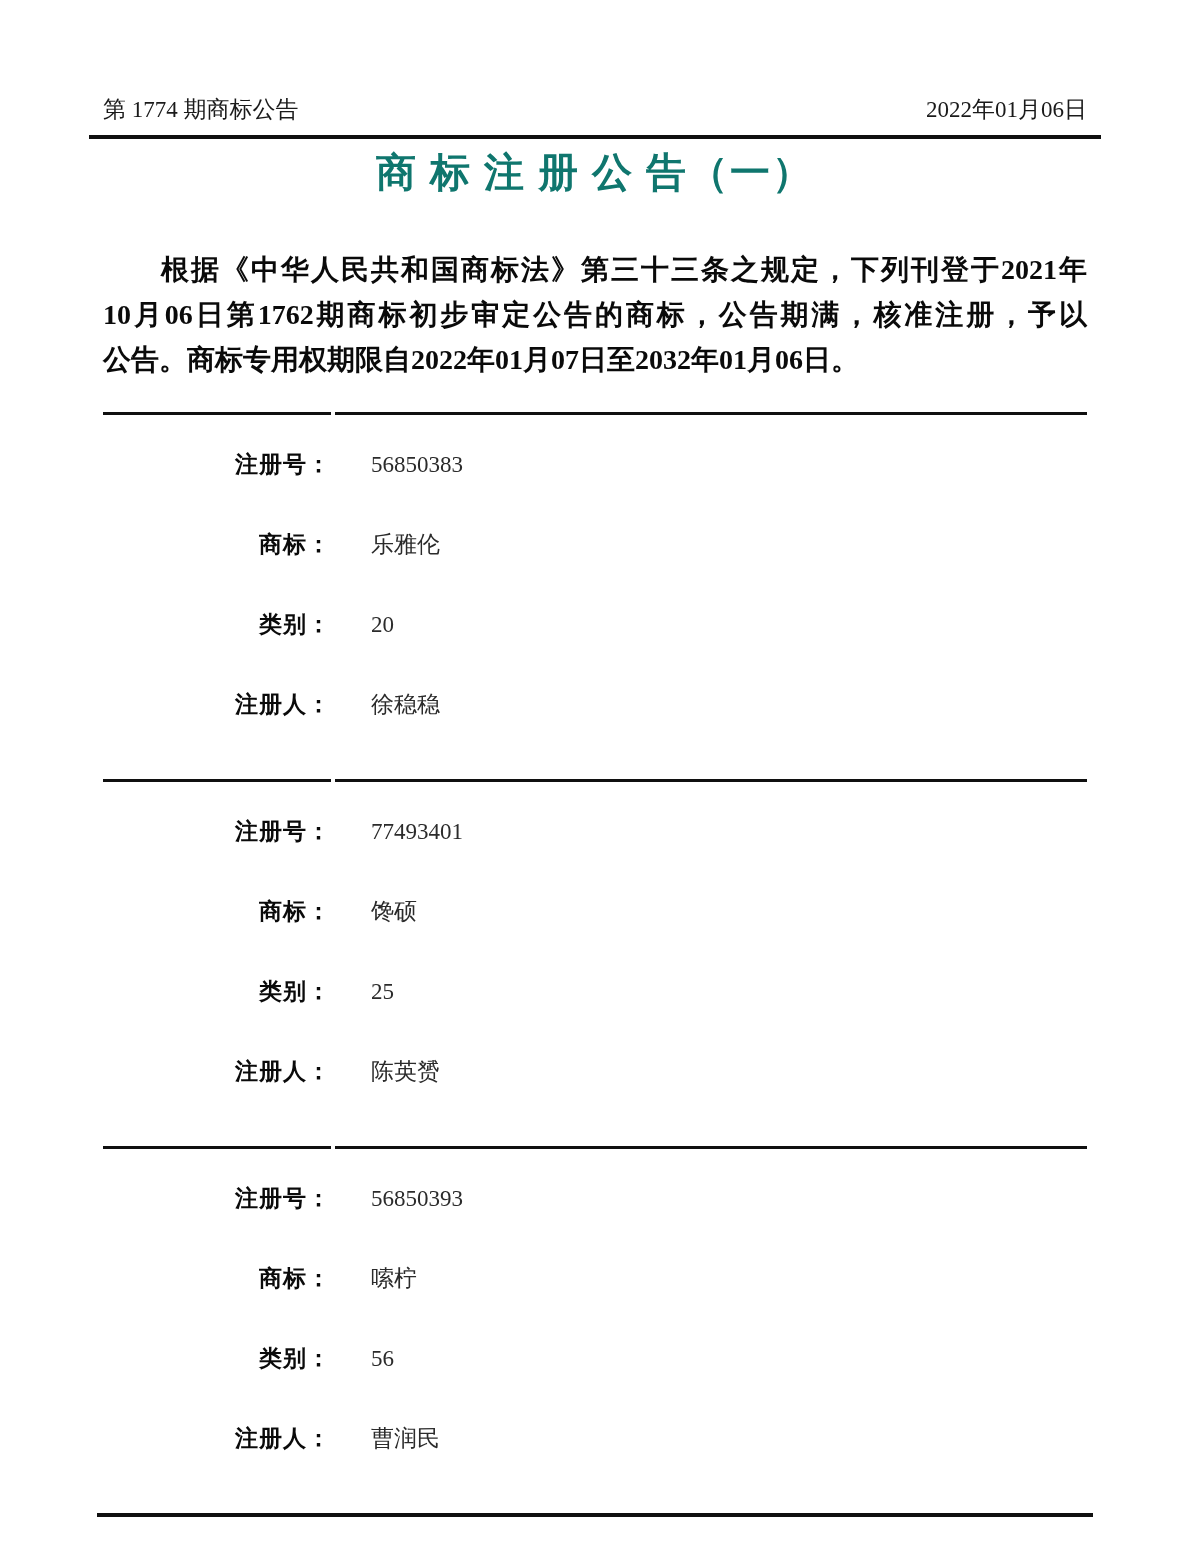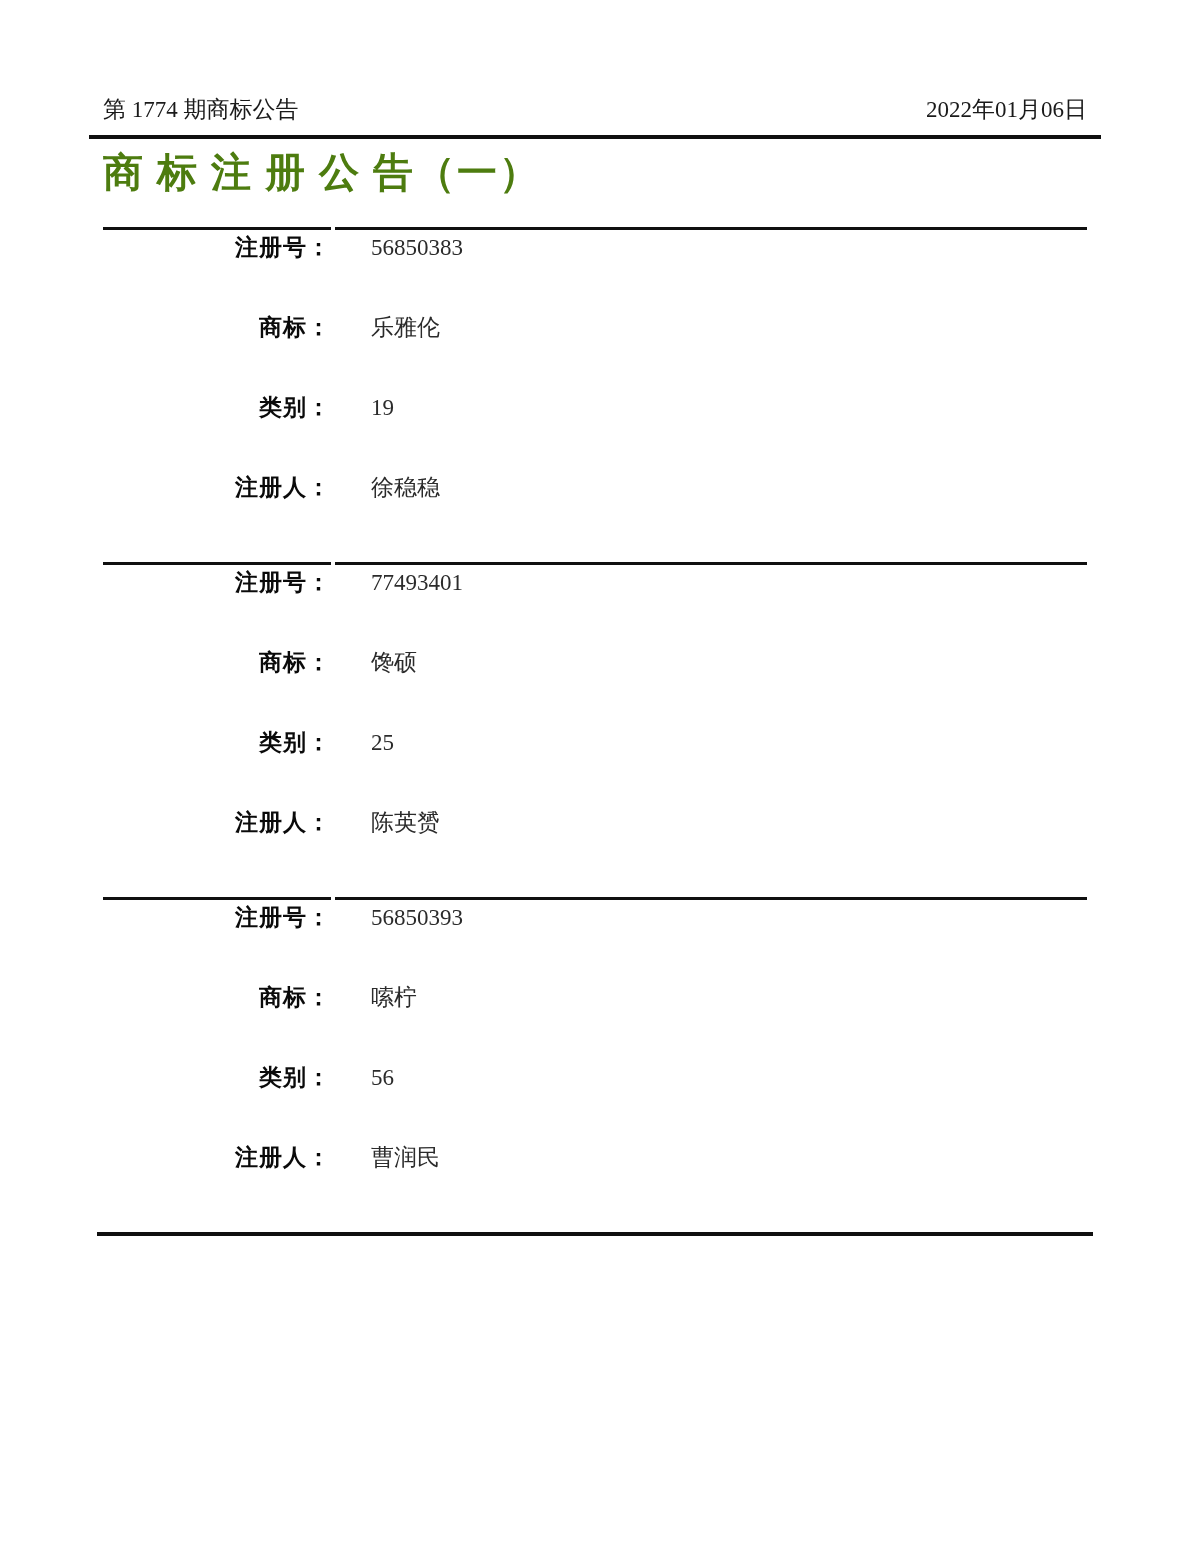--- a/index.html
+++ b/index.html
@@ -33,26 +33,26 @@
     color: #1a1a1a;
   }
   .header-rule {
     margin: 11px -14px 0 -14px;
     height: 4px;
     background: #101010;
   }
   
   .doc-title {
     margin: 10px 0 0 0;
-    text-align: left;
+    text-align: center;
     font-size: 40px;
     line-height: 48px;
     font-weight: bold;
     letter-spacing: 2px;
-    color: #4d7c0f;
+    color: #0f766e;
   }
   
   .intro {
     margin-top: 50px;
     font-size: 28px;
     line-height: 45px;
     font-weight: bold;
     color: #0a0a0a;
   }
   .intro-line {
@@ -78,21 +78,21 @@
   }
   .entry-rule .seg-gap {
     width: 4px;
     background: #ffffff;
   }
   .entry-rule .seg-right {
     flex: 1;
     background: #101010;
   }
   .entry {
-    padding-top: 4px;
+    padding-top: 36px;
   }
   .field-row {
     display: flex;
     align-items: baseline;
     margin-bottom: 52px;
     line-height: 28px;
   }
   .field-row.last {
     margin-bottom: 60px;
   }
@@ -123,40 +123,45 @@
 <div class="page">
 
   <div class="page-header">
     <span>第 1774 期商标公告</span>
     <span>2022年01月06日</span>
   </div>
   <div class="header-rule"></div>
 
   <h1 class="doc-title">商 标 注 册 公 告（一）</h1>
 
+  <div class="intro">
+    <div class="intro-line first justify-full">根据《中华人民共和国商标法》第三十三条之规定，下列刊登于2021年</div>
+    <div class="intro-line justify-full">10月06日第1762期商标初步审定公告的商标，公告期满，核准注册，予以</div>
+    <div class="intro-line">公告。商标专用权期限自2022年01月07日至2032年01月06日。</div>
+  </div>
 
   <div class="entries">
 
     <div class="entry-rule">
       <span class="seg-left"></span>
         <span class="seg-gap"></span>
         <span class="seg-right"></span>
     </div>
     <div class="entry">
       <div class="field-row">
         <span class="field-label">注册号：</span>
         <span class="field-value">56850383</span>
       </div>
       <div class="field-row">
         <span class="field-label">商标：</span>
         <span class="field-value">乐雅伦</span>
       </div>
       <div class="field-row">
         <span class="field-label">类别：</span>
-        <span class="field-value">19</span>
+        <span class="field-value">20</span>
       </div>
       <div class="field-row last">
         <span class="field-label">注册人：</span>
         <span class="field-value">徐稳稳</span>
       </div>
     </div>
 
     <div class="entry-rule">
       <span class="seg-left"></span>
         <span class="seg-gap"></span>

